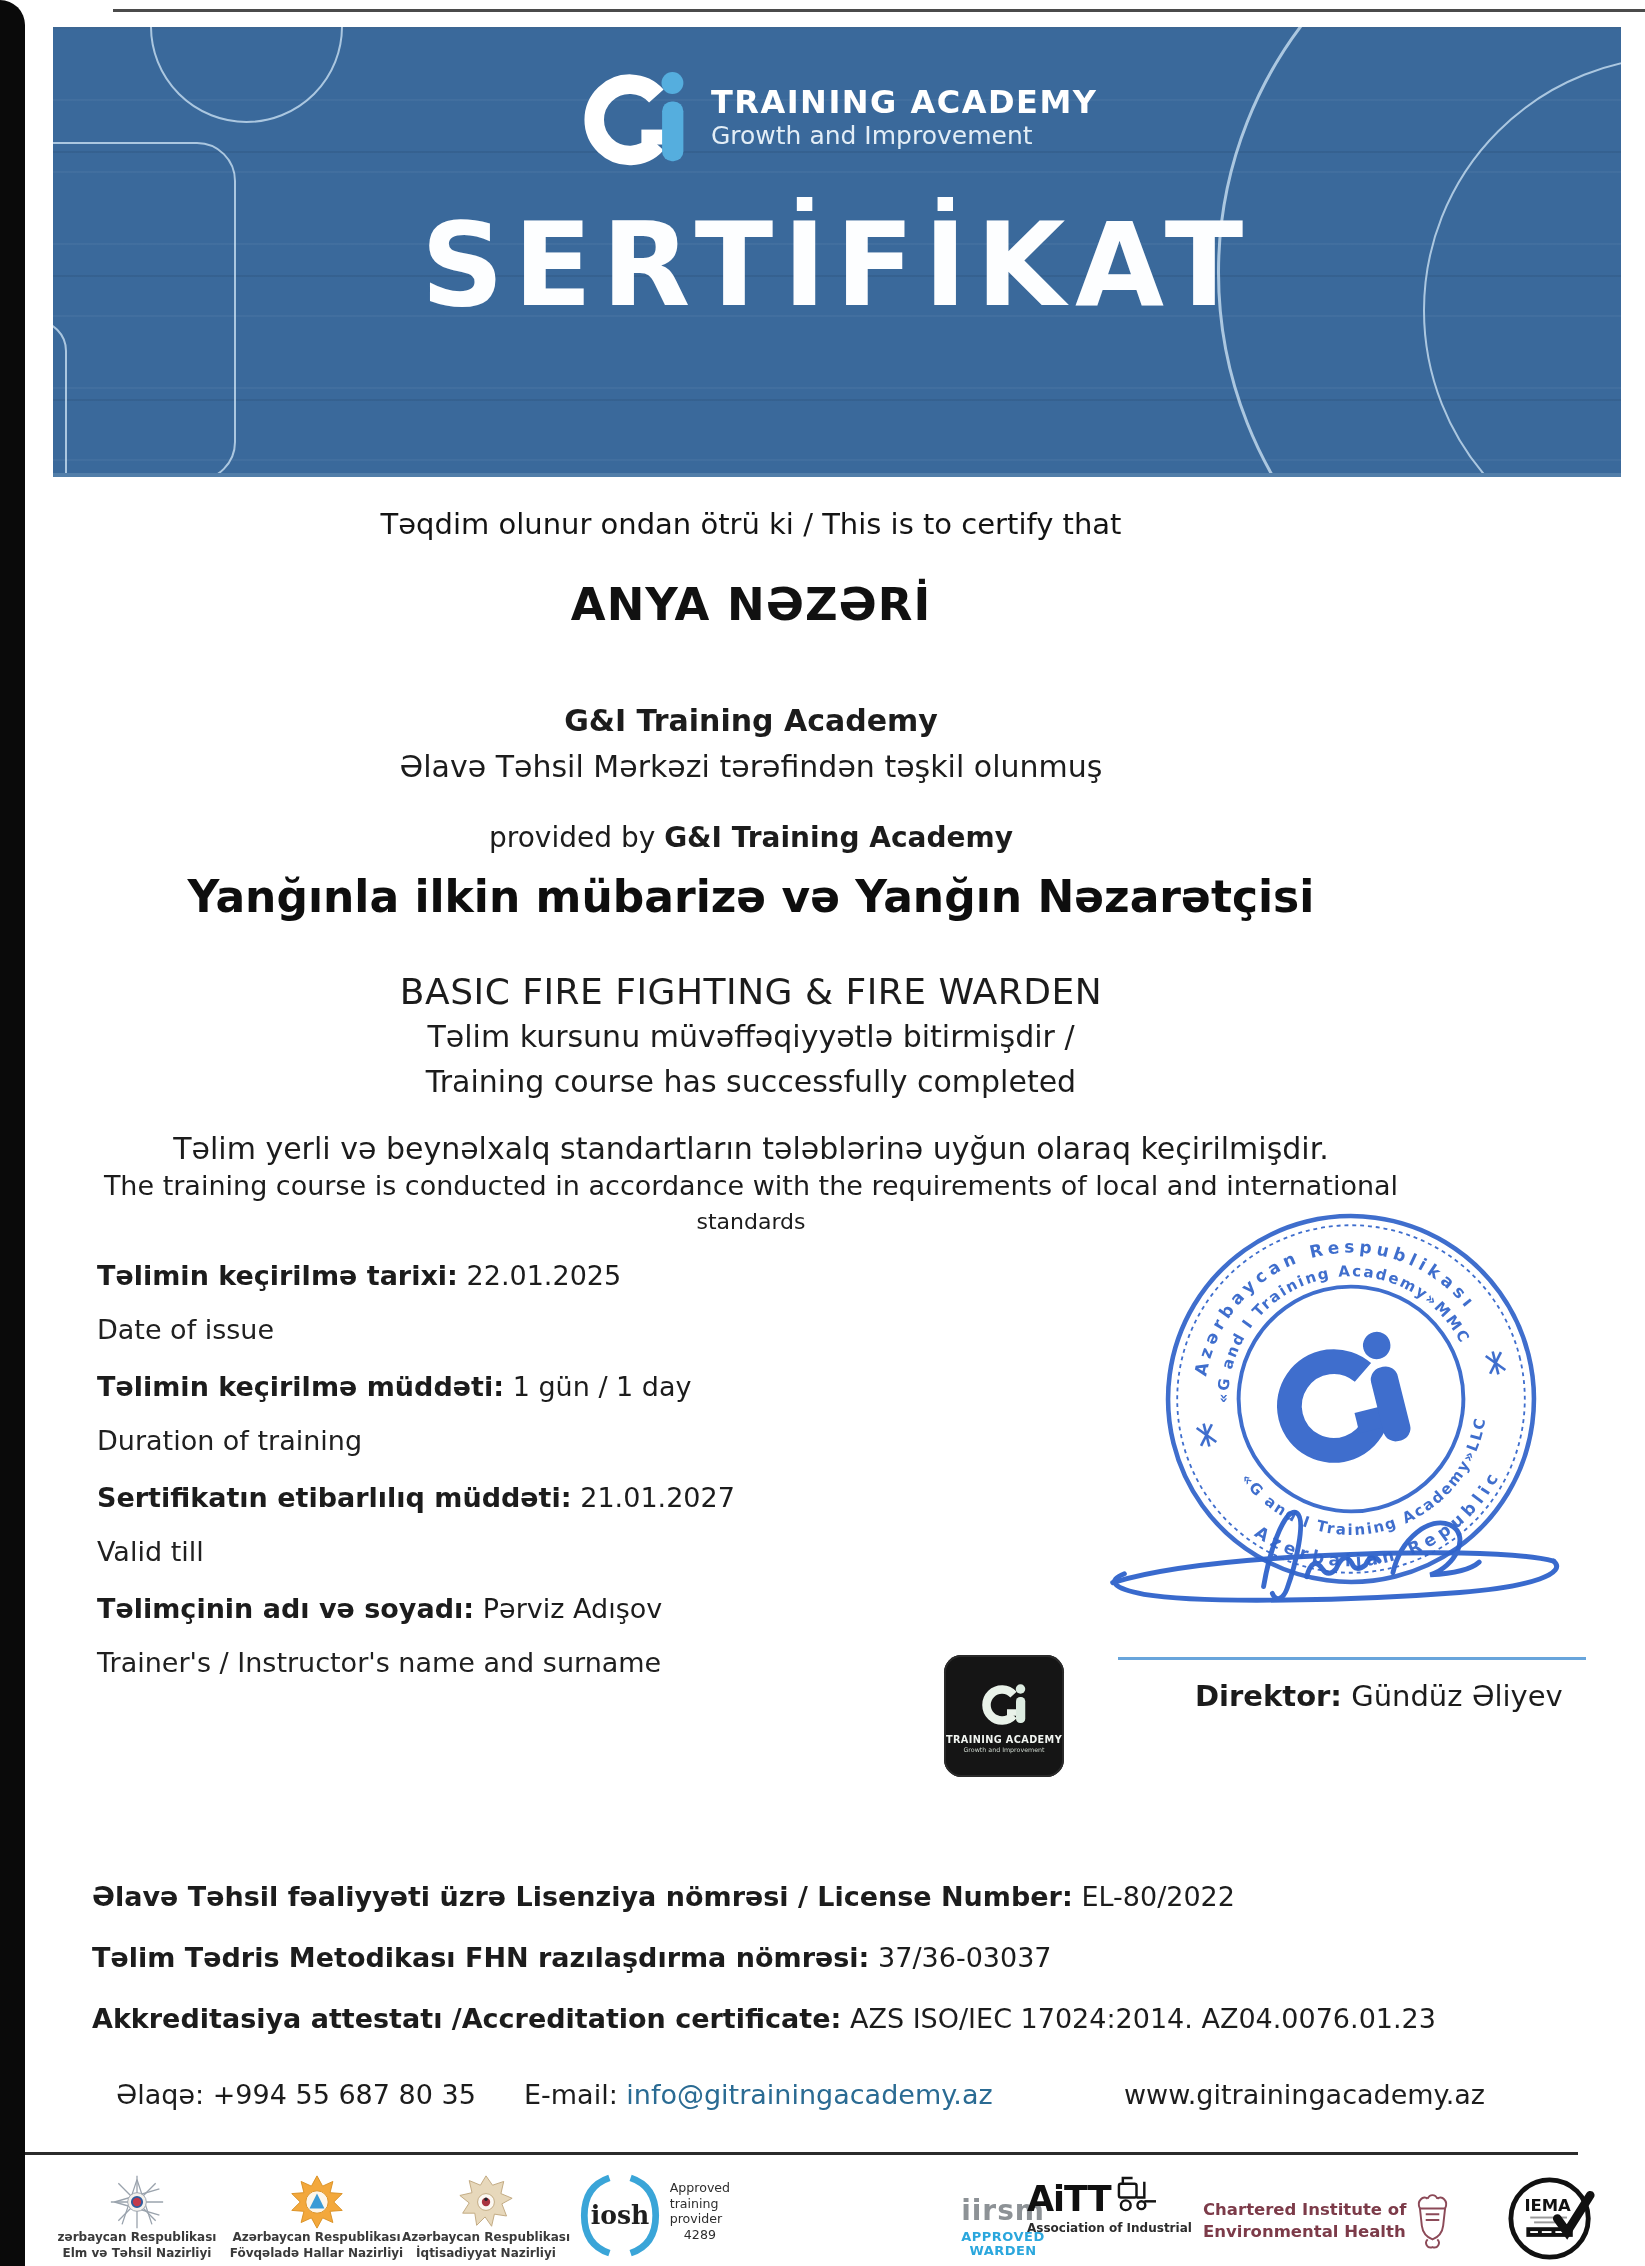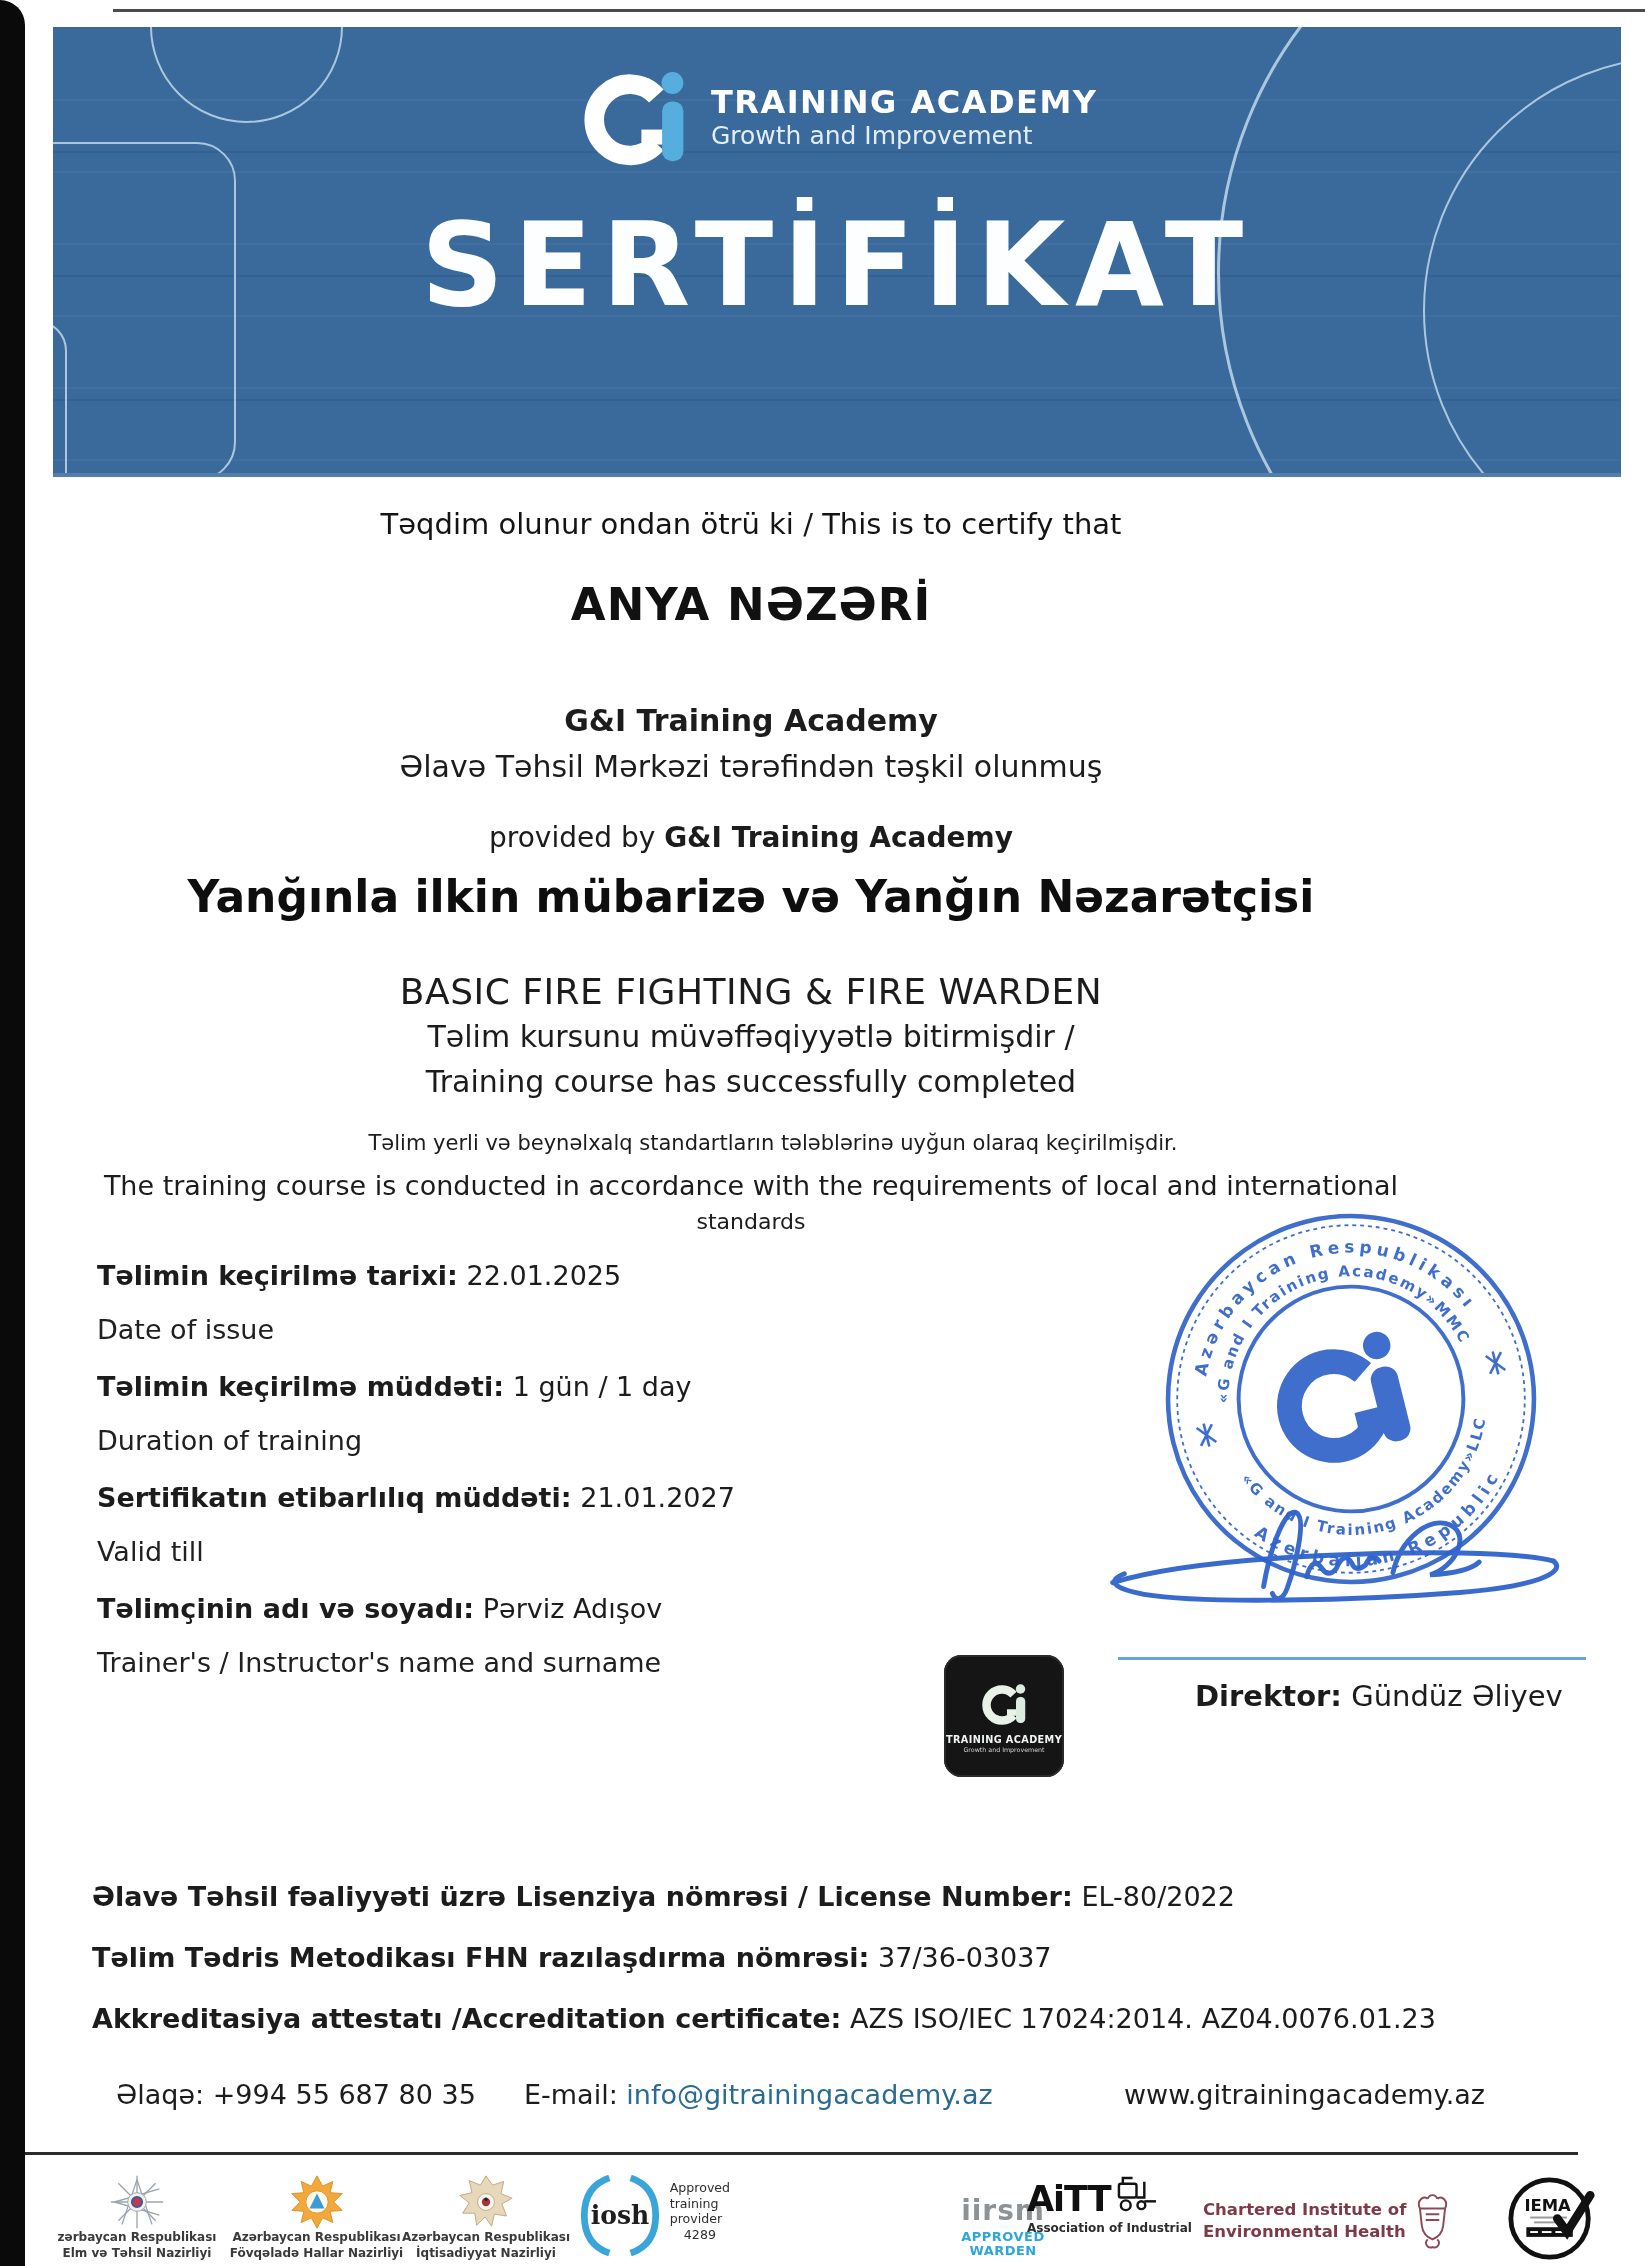--- a/index.html
+++ b/index.html
@@ -30,21 +30,21 @@
   .certify{top:507px;font-size:29px;color:#141414;}
   .recipient{top:578px;font-size:45px;font-weight:700;letter-spacing:1px;color:#111;}
   .org-name{top:703px;font-size:30px;font-weight:700;}
   .org-sub{top:749px;font-size:30px;}
   .provided{top:821px;font-size:28px;}
   .provided b{font-weight:700;}
   .course-az{top:871px;font-size:44px;font-weight:700;color:#0e0e0e;}
   .course-en{top:971px;font-size:36px;font-weight:400;letter-spacing:0.5px;}
   .comp-az{top:1019px;font-size:30px;}
   .comp-en{top:1064px;font-size:30px;}
-  .std-az{top:1131px;font-size:21px;padding-left:22px;}
+  .std-az{top:1131px;font-size:30px;}
   .std-en1{top:1170px;font-size:27px;}
   .std-en2{top:1209px;font-size:22px;}
 
   
   .details{left:97px;top:1260px;width:873px;}
   .drow{margin-bottom:26px;}
   .dlabel{font-size:27px;margin-bottom:23px;}
   .dlabel .lbl{font-weight:700;}
   .dlabel .val{margin-left:8.7px;}
   .dsub{font-size:27px;color:#202020;}

